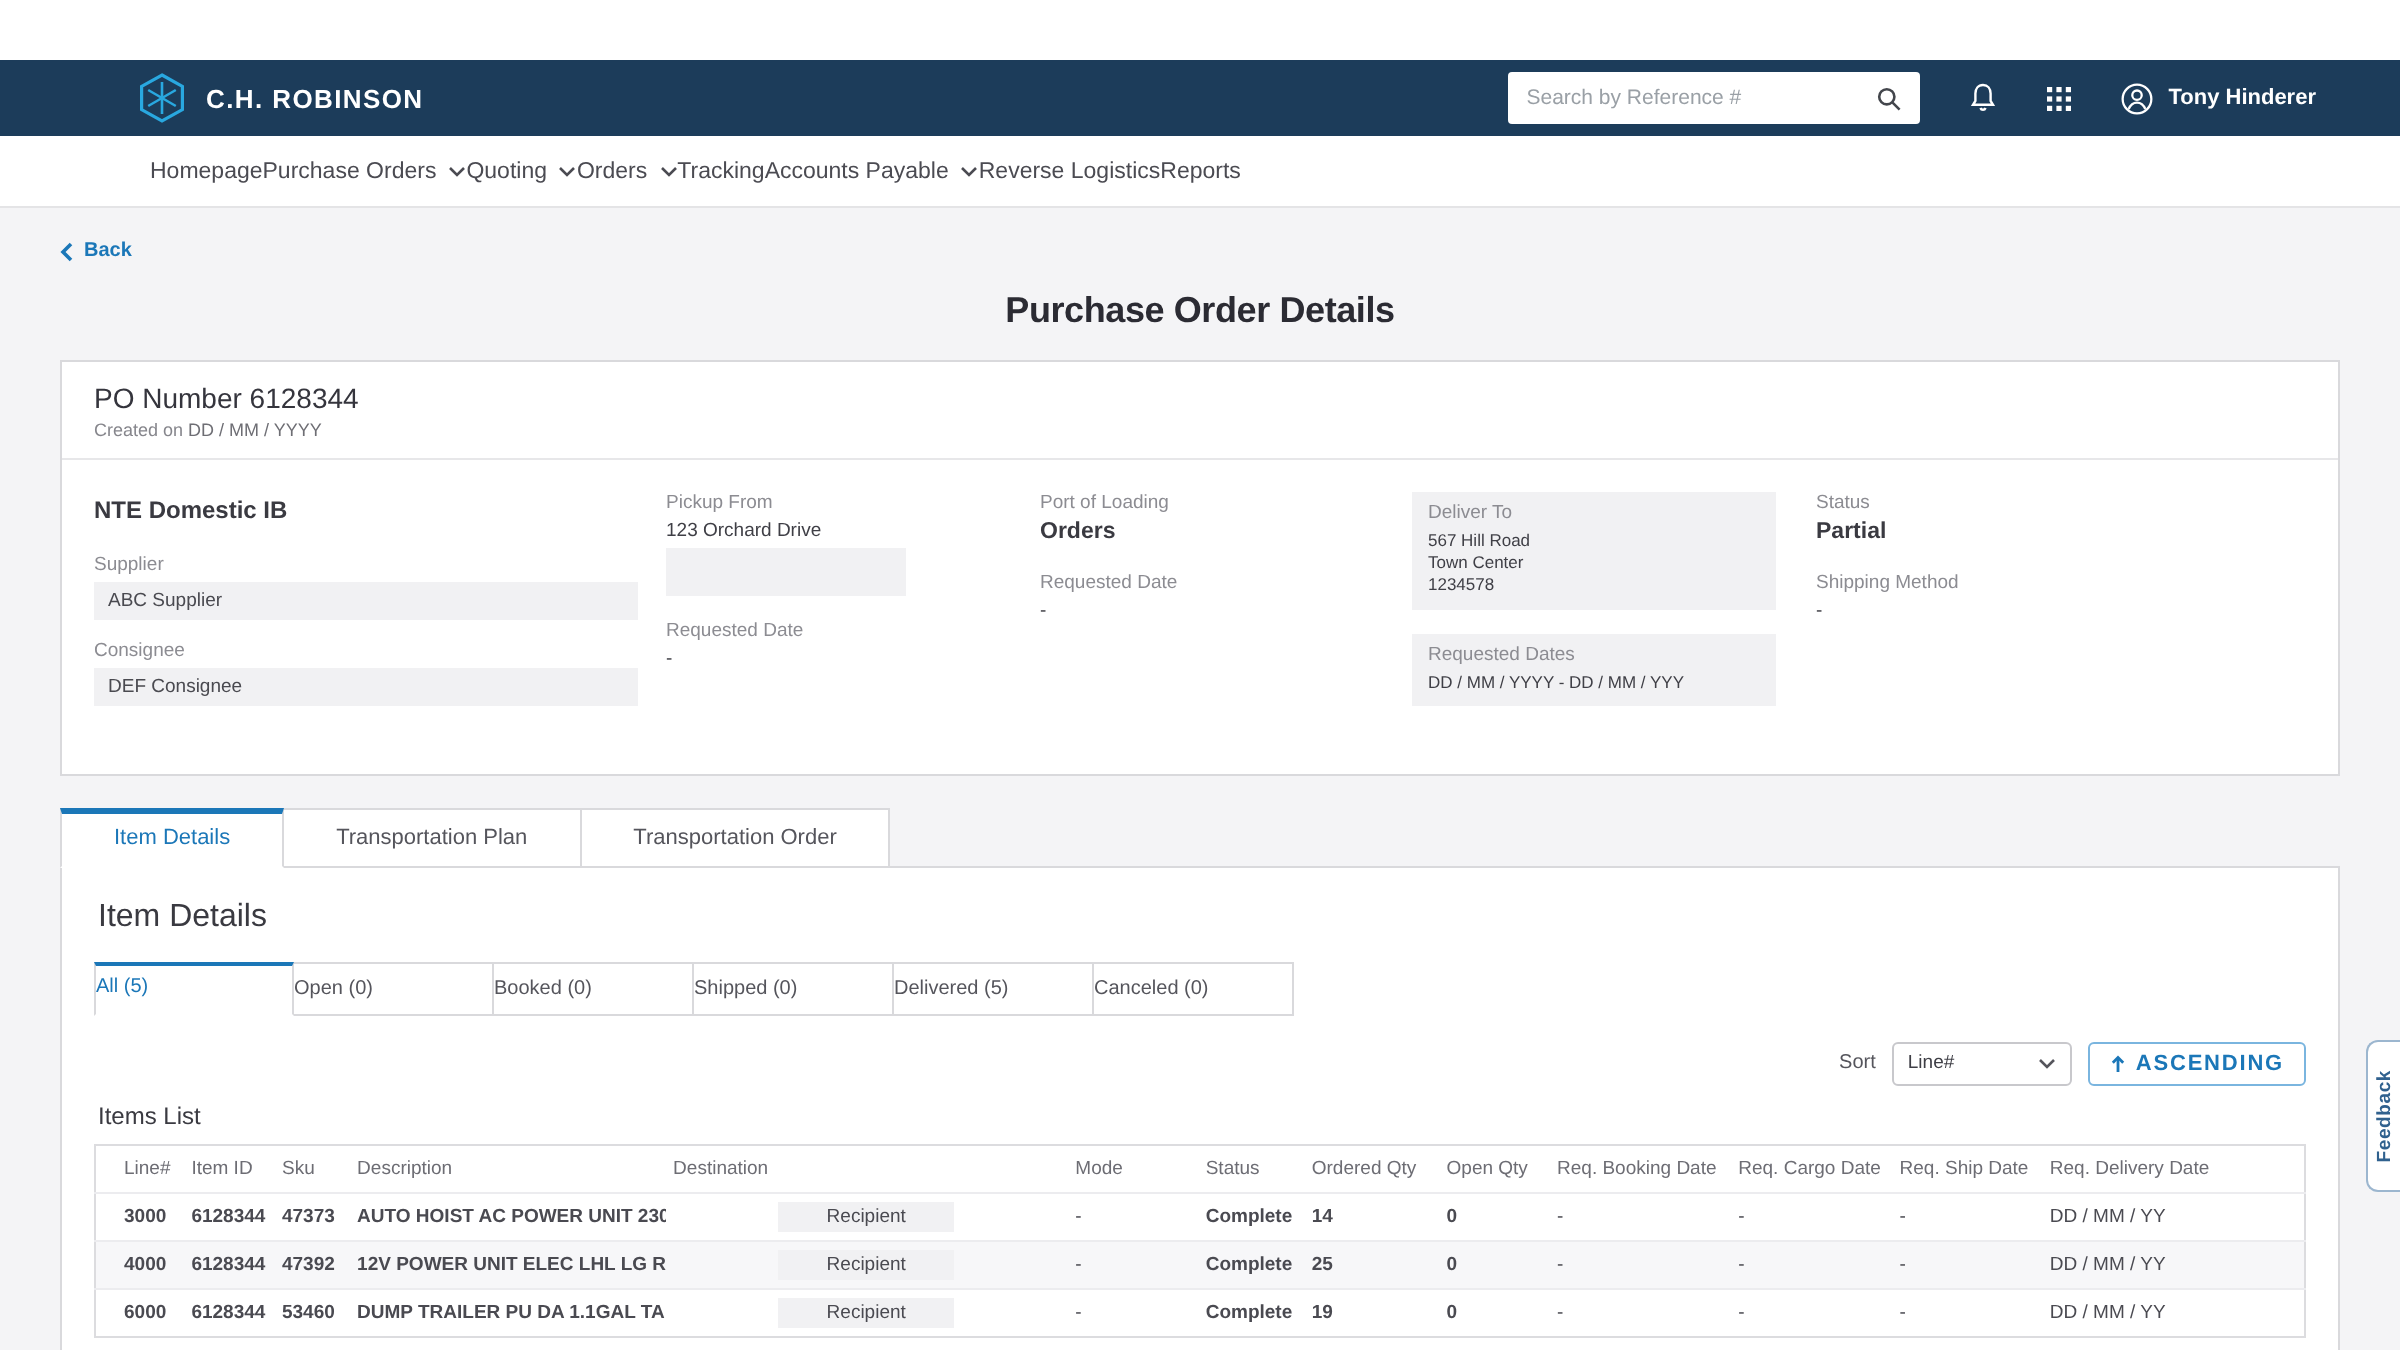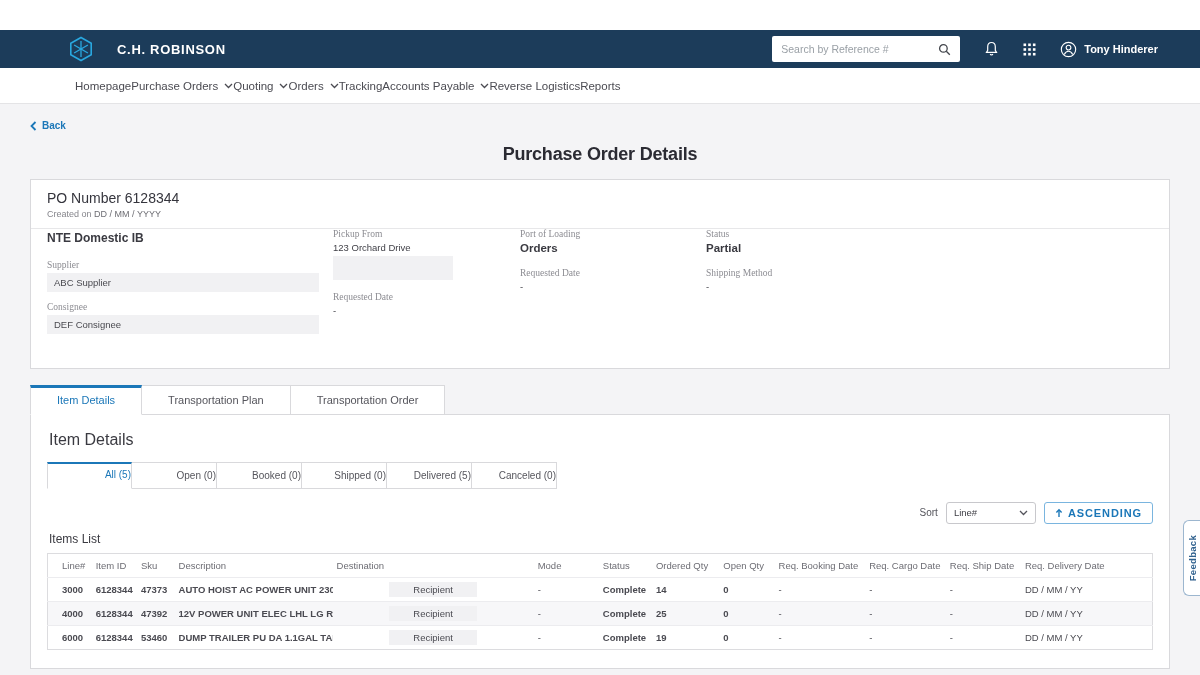--- a/index.html
+++ b/index.html
@@ -7,24 +7,24 @@
   body {
     font-family:"Liberation Sans", sans-serif;
     background:#f4f4f6;
     position:relative;
     overflow:hidden;
   }
   .top-gap { height:30px; background:#fff; }
 
   
   .navbar { height:38px; background:#1c3c5a; display:flex; align-items:center; padding:0 42px 0 68px; }
-  .brand { display:flex; align-items:center; gap:23px; }
+  .brand { display:flex; align-items:center; gap:9px; }
   .brand-text { color:#fff; font-size:13px; font-weight:700; letter-spacing:.7px; }
   .nav-right { margin-left:auto; display:flex; align-items:center; gap:24px; }
-  .searchbox { width:188px; height:26px; background:#fff; border-radius:2px; display:flex; align-items:center; padding:0 9px; }
+  .searchbox { width:206px; height:26px; background:#fff; border-radius:2px; display:flex; align-items:center; padding:0 9px; }
   .searchbox input { border:none; outline:none; flex:1; font-size:10.5px; color:#333; font-family:inherit; background:transparent; }
   .searchbox input::placeholder { color:#9aa0a6; }
   .icon-btn { display:flex; align-items:center; cursor:pointer; }
   .user-chip { display:flex; align-items:center; gap:7px; color:#fff; font-size:11px; font-weight:700; cursor:pointer; }
 
   
   .menu { height:36px; background:#fff; border-bottom:1px solid #e4e4e6; display:flex; align-items:center; padding:0 75px; }
   .menu-item { display:flex; align-items:center; gap:6px; font-size:11.5px; color:#4b4b52; cursor:pointer; text-decoration:none; }
 
   
@@ -33,48 +33,48 @@
   .page-title { font-size:18px; font-weight:700; color:#2b2b33; margin-top:9px; letter-spacing:-.2px;text-align:center; }
 
   .card { background:#fff; border:1px solid #d9d9dc; }
 
   
   .po-card { margin-top:14px; }
   .po-head { padding:10px 16px 9px; border-bottom:1px solid #e7e7e9; }
   .po-number { font-size:14px; color:#35353d; }
   .po-created { font-size:9px; color:#86868c; margin-top:3px; }
   .po-created .val { color:#6e6e74; }
-  .po-body { display:flex; padding:0 16px 24px; }
+  .po-body { display:flex; padding:16px 16px 24px; }
   .po-col.c1 { width:286px; }
   .po-col.c2 { width:187px; }
   .po-col.c3 { width:186px; }
   .po-col.c4 { width:202px; }
   .po-col.c5 { flex:1; }
   .section-title { font-size:12px; font-weight:700; color:#3a3a41; margin:2px 0 15px; }
-  .field-label { font-size:9.5px; color:#8c8c92; margin-bottom:3px;font-family:Liberation Serif, serif; }
+  .field-label { font-size:9.5px; color:#8c8c92; margin-bottom:3px; }
   .field-value { font-size:9.5px; color:#3f3f46; }
   .field-value.big { font-size:11.5px; font-weight:700; color:#3a3a41; }
   .field-value.sm { font-size:8.5px; line-height:1.35; }
   .mt12 { margin-top:12px; }
   .mt14 { margin-top:14px; }
   .value-chip { background:#f1f1f3; padding:4px 7px; font-size:9.5px; color:#4a4a50; width:272px; margin-bottom:10px; }
   .ph-block { background:#f1f1f3; width:120px; height:24px; margin-top:3px; }
   .ph-wrap { background:#f1f1f3; padding:5px 8px 6px; width:182px; }
 
   
   .tab-strip { display:flex; margin-top:16px; position:relative; z-index:2; margin-bottom:-1px; }
   .tab { background:#fff; border:1px solid #d9d9dc; border-top:1px solid #d9d9dc; padding:8px 26px 8px; font-size:11px; color:#55555c; cursor:pointer; }
   .tab:not(:first-child) { border-left:none; }
   .tab.active { border-top:3px solid #1b77b8; padding-top:6px; color:#1b77b8; border-bottom:1px solid #fff; }
 
   .detail-card { padding:14px 16px 18px; position:relative; z-index:1; }
   .detail-heading { font-size:16px; color:#3a3a41; margin:2px 0 0 2px; }
 
   .filter-strip { display:flex; margin-top:13px; }
-  .ftab { width:85px; text-align:right; border:1px solid #d9d9dc; background:#fff; padding:7px 0; font-size:10px; color:#55555c; cursor:pointer; }
+  .ftab { width:100px; text-align:left; border:1px solid #d9d9dc; background:#fff; padding:7px 0; font-size:10px; color:#55555c; cursor:pointer; }
   .ftab:not(:first-child) { border-left:none; }
   .ftab.active { border-top:2px solid #1b77b8; padding-top:5px; color:#1b77b8; border-bottom-color:#fff; }
 
   .sort-row { display:flex; justify-content:flex-end; align-items:center; gap:8px; margin-top:13px; }
   .sort-label { font-size:10px; color:#55555c; }
   .sort-select { width:90px; height:22px; border:1px solid #c8c8cc; border-radius:3px; background:#fff; display:flex; align-items:center; justify-content:space-between; padding:0 7px; font-size:9.5px; color:#3e3e45; cursor:pointer; }
   .asc-btn { height:22px; border:1px solid #7ab5df; border-radius:3px; background:#fff; color:#1b77b8; font-size:11px; font-weight:700; letter-spacing:.9px; display:flex; align-items:center; gap:5px; padding:0 10px; cursor:pointer; }
 
   .items-title { font-size:12px; color:#3a3a41; margin:8px 0 7px 2px; }
 
@@ -233,20 +233,32 @@
         <div class="field-value">123 Orchard Drive</div>
         <div class="ph-block"></div>
         <div class="field-label mt12">Requested Date</div>
         <div class="field-value">-</div>
       </div>
       <div class="po-col c3">
         <div class="field-label">Port of Loading</div>
         <div class="field-value big">Orders</div>
         <div class="field-label mt14">Requested Date</div>
         <div class="field-value">-</div>
+      </div>
+      <div class="po-col c4">
+        <div class="ph-wrap">
+          <div class="field-label">Deliver To</div>
+          <div class="field-value sm">567 Hill Road</div>
+          <div class="field-value sm">Town Center</div>
+          <div class="field-value sm">1234578</div>
+        </div>
+        <div class="ph-wrap mt12">
+          <div class="field-label">Requested Dates</div>
+          <div class="field-value sm">DD / MM / YYYY - DD / MM / YYY</div>
+        </div>
       </div>
       <div class="po-col c5">
         <div class="field-label">Status</div>
         <div class="field-value big">Partial</div>
         <div class="field-label mt14">Shipping Method</div>
         <div class="field-value">-</div>
       </div>
     </div>
   </div>
 

